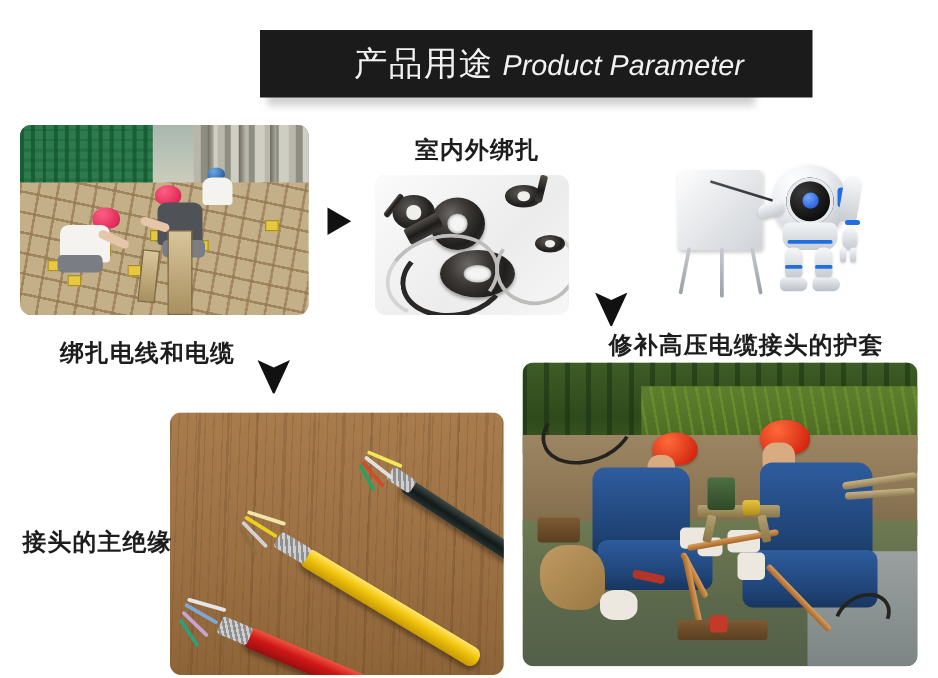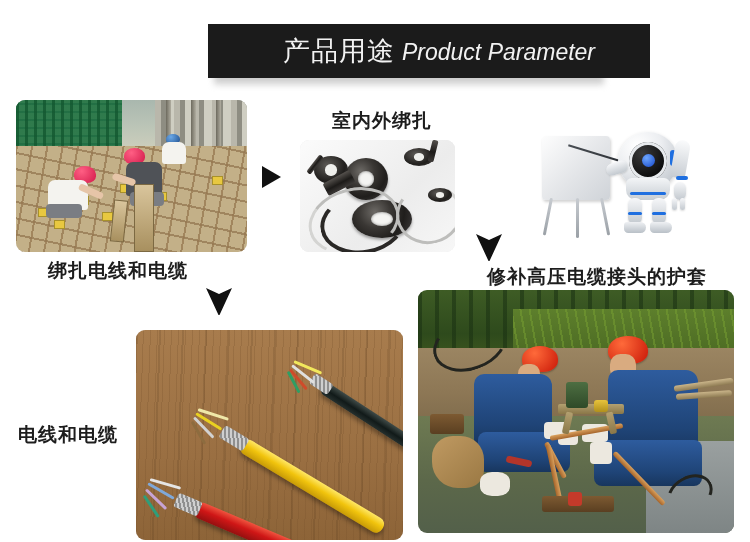--- a/index.html
+++ b/index.html
@@ -382,21 +382,21 @@
 
       <div class="worker">
         <div class="helmet" style="left:150px; top:34px; width:14px; height:10px; background:radial-gradient(circle at 35% 30%,#6aa8e8,#1f4e8c);"></div>
         <div class="torso-w" style="left:146px; top:42px; width:24px; height:22px;"></div>
       </div>
 
       <div class="plank" style="left:118px; top:84px; width:18px; height:66px;"></div>
       <div class="plank" style="left:96px; top:100px; width:12px; height:40px; transform:rotate(6deg);"></div>
     </div>
   </div>
-  <div class="caption" style="left:48px; top:258px;">绑扎电线和电缆</div>
+  <div class="caption" style="left:48px; top:271px;">绑扎电线和电缆</div>
 
   <div class="arrow-right" style="left:262px; top:166px;"></div>
 
   <div class="caption" style="left:332px; top:108px;">室内外绑扎</div>
   <div class="photo" id="photo-tape">
     <div class="inner">
       <div class="tape-bg"></div>
       <div class="roll" style="left:44px; top:18px; width:44px; height:42px;"></div>
       <div class="roll" style="left:52px; top:60px; width:60px; height:38px;"></div>
       <div class="roll-tilt" style="left:14px; top:16px; width:34px; height:28px;"></div>
@@ -465,21 +465,21 @@
       <div class="core" style="left:56px; top:90px; width:26px; background:#8d6c3f; transform:rotate(60deg);"></div>
 
       <div class="cable cable-red" style="left:60px; top:170px; width:178px; height:17px; transform:rotate(23deg);"></div>
       <div class="braid" style="left:40px; top:162px; width:26px; height:15px; transform:rotate(23deg);"></div>
       <div class="core" style="left:14px; top:148px; width:32px; background:#e5e5e5; transform:rotate(16deg);"></div>
       <div class="core" style="left:12px; top:152px; width:30px; background:#7fa8d8; transform:rotate(30deg);"></div>
       <div class="core" style="left:10px; top:158px; width:28px; background:#c7a3d4; transform:rotate(44deg);"></div>
       <div class="core" style="left:8px; top:164px; width:26px; background:#2f9e7a; transform:rotate(56deg);"></div>
     </div>
   </div>
-  <div class="caption two-line" style="left:18px; top:396px; width:130px;"><br><span>电线和电缆</span></div>
+  <div class="caption two-line" style="left:18px; top:396px; width:130px;"><br><span>接头的主绝缘</span></div>
 
   <div class="photo" id="photo-field">
     <div class="inner">
       <div class="field-trees"></div>
       <div class="field-weeds"></div>
       <div class="field-dirt"></div>
       <div class="tarp"></div>
       <div class="tarp-grey"></div>
       <div class="hose" style="left:14px; top:28px; width:70px; height:46px; transform:rotate(-20deg);"></div>
 

